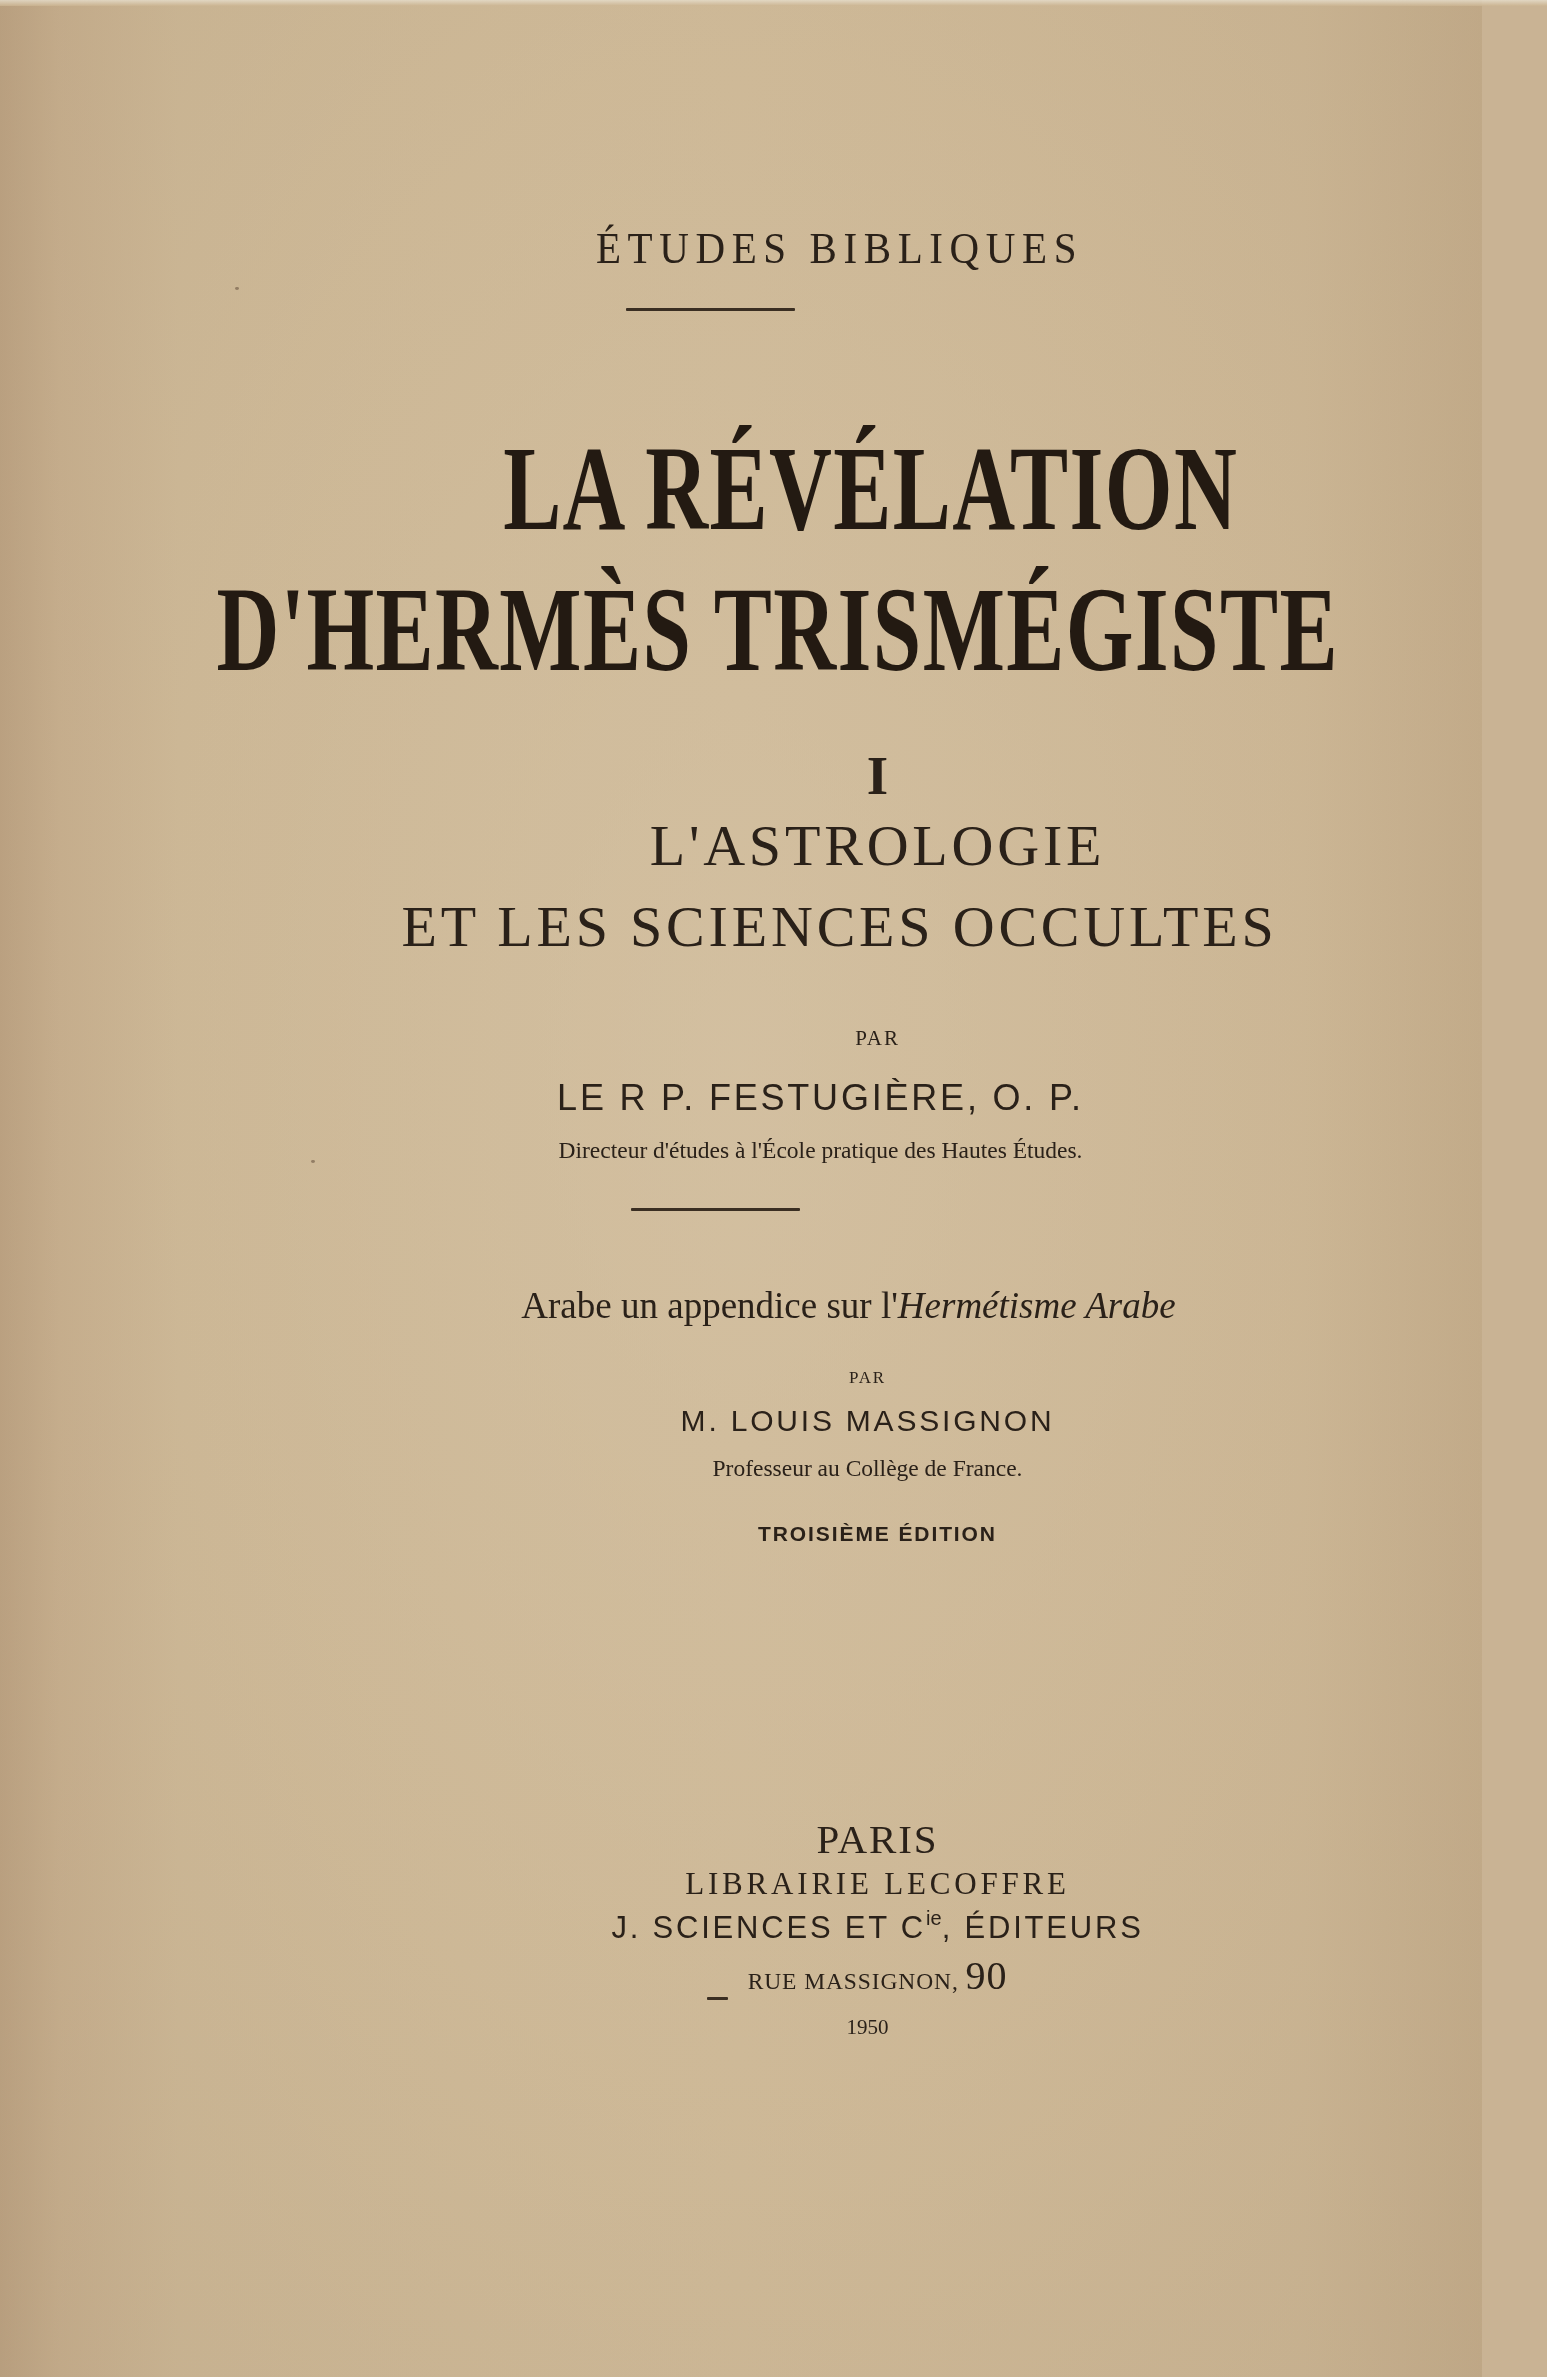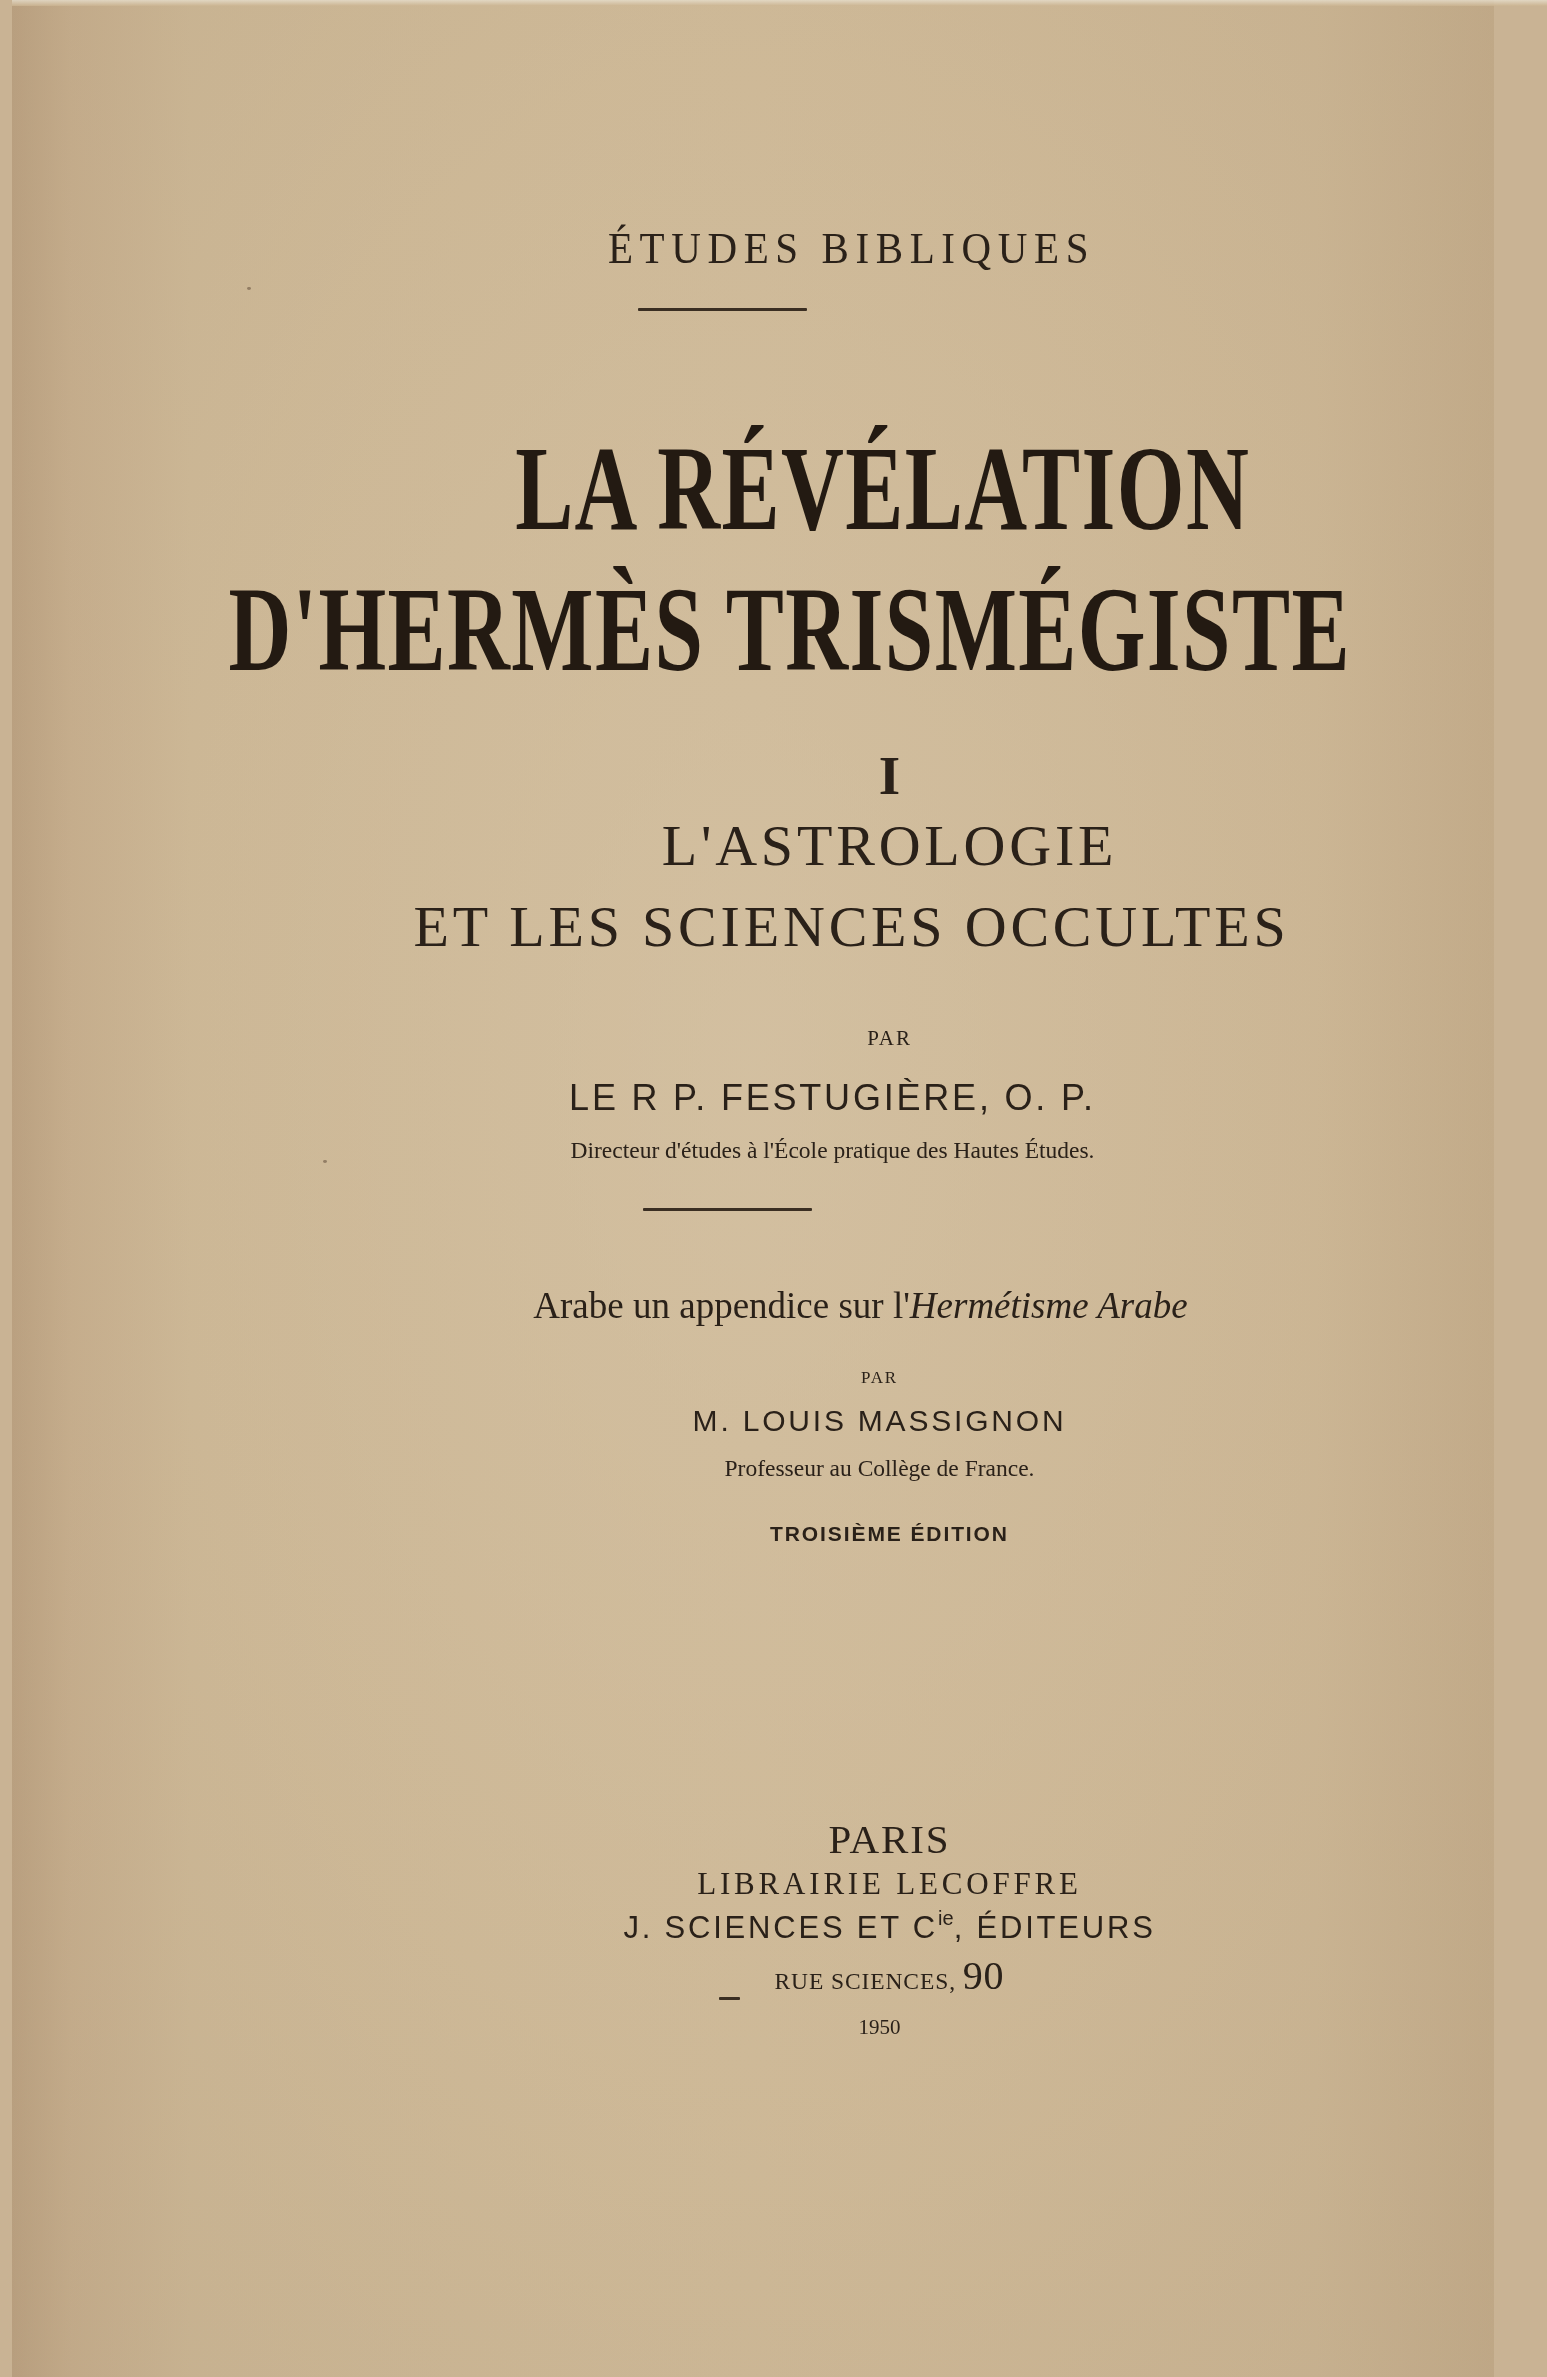--- a/index.html
+++ b/index.html
@@ -10,21 +10,21 @@
     width: 1547px;
     height: 2378px;
     background: #c9b394;
     position: relative;
     overflow: hidden;
     font-family: "Liberation Serif", "DejaVu Serif", serif;
     color: #2a2119;
   }
   .page {
     position: absolute;
-    left: 12px; top: 0;
+    left: 0; top: 0;
     width: 1482px; height: 2378px;
     background:
       radial-gradient(ellipse at 50% 45%, rgba(214,196,167,0.55) 0%, rgba(201,180,148,0.2) 55%, rgba(182,160,128,0.35) 100%),
       linear-gradient(90deg, #b89d7d 0%, #c6ad8c 4%, #cdb896 12%, #cfba98 50%, #ccb694 88%, #c3ab89 100%);
   }
   .top-edge {
     position: absolute;
     left: 0; top: 0;
     width: 1547px; height: 5.6px;
     background: linear-gradient(180deg, #e7dfce 0%, #cbb491 100%);
@@ -197,20 +197,20 @@
 
   <div class="line par par2">PAR</div>
   <div class="line author2">M. LOUIS MASSIGNON</div>
   <div class="line affil2">Professeur au Collège de France.</div>
 
   <div class="line edition">TROISIÈME ÉDITION</div>
 
   <div class="line city">PARIS</div>
   <div class="line pub1">LIBRAIRIE LECOFFRE</div>
   <div class="line pub2"><span>J. SCIENCES ET C</span><sup>ie</sup><span>, ÉDITEURS</span></div>
-  <div class="line address"><span>RUE SCIENCES, </span><span class="num">90</span></div>
+  <div class="line address"><span>RUE MASSIGNON, </span><span class="num">90</span></div>
   <div class="rule" style="left:707px; top:1997px; width:21px; height:2.8px;"></div>
   <div class="line year">1950</div>
 
   <div class="speck" style="left:311px; top:1160px;"></div>
   <div class="speck" style="left:235px; top:287px;"></div>
 </div>
 
 
 </body></html>

